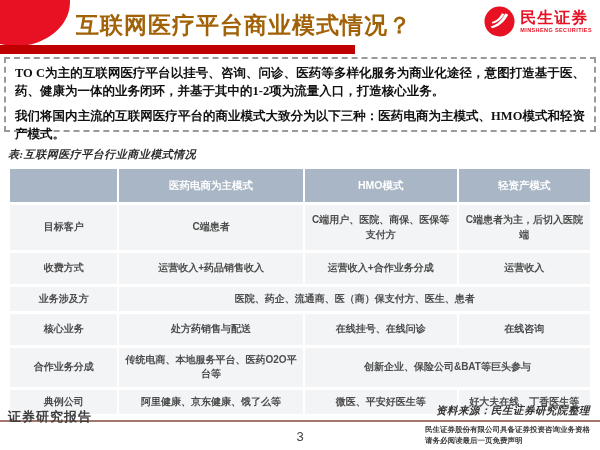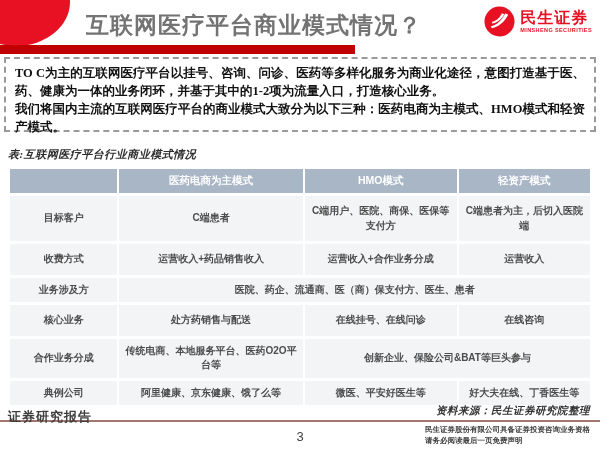--- a/index.html
+++ b/index.html
@@ -12,22 +12,22 @@
     font-family:"Liberation Sans", sans-serif;
   }
   
   .red-blob {
     position:absolute; left:-38px; top:-42px;
     width:108px; height:88px;
     border-radius:50%;
     background:#e81023;
   }
   .page-title {
-    position:absolute; left:86px; top:10px;
-    font-size:23px; font-weight:bold; color:#737373;
+    position:absolute; left:76px; top:10px;
+    font-size:23px; font-weight:bold; color:#a16207;
     letter-spacing:1px;
     white-space:nowrap;
   }
   .red-bar {
     position:absolute; left:0; top:45px;
     width:355px; height:9px;
     background:#c00000;
   }
   .logo {
     position:absolute; right:8px; top:6px;
@@ -46,38 +46,38 @@
   .summary-box {
     position:absolute; left:4px; top:57px; width:592px; height:75px;
     border:2px dashed #9a9a9a;
     padding:5px 9px 4px 9px;
     font-family:Liberation Serif, serif;
   }
   .summary-box p {
     font-size:12.5px; font-weight:bold; color:#111111;
     line-height:1.45; text-align:justify;
   }
-  .summary-box p + p { }
+  .summary-box p + p { margin-top:7px; }
   
   .table-caption {
     position:absolute; left:8px; top:147px;
     font-family:"Liberation Serif", serif;
     font-style:italic; font-weight:bold;
     font-size:11px; color:#2e2e2e;
     letter-spacing:0.5px;
   }
   .model-table {
     position:absolute; left:10px; top:166px; width:580px;
     border-collapse:separate; border-spacing:0 3px;
     table-layout:fixed;
   }
   .model-table th {
     background:#a9b6c6; color:#ffffff;
     font-size:10.5px; font-weight:bold;
-    height:24px; text-align:center;
+    height:33px; text-align:center;
     border-left:2px solid #ffffff;
   }
   .model-table th:first-child { border-left:none; }
   .model-table td {
     background:#f3f4f6; color:#4d4d4d;
     font-size:10px; font-weight:bold;
     text-align:center; vertical-align:middle;
     padding:8px 6px;
     border-left:2px solid #ffffff;
     line-height:1.45;

